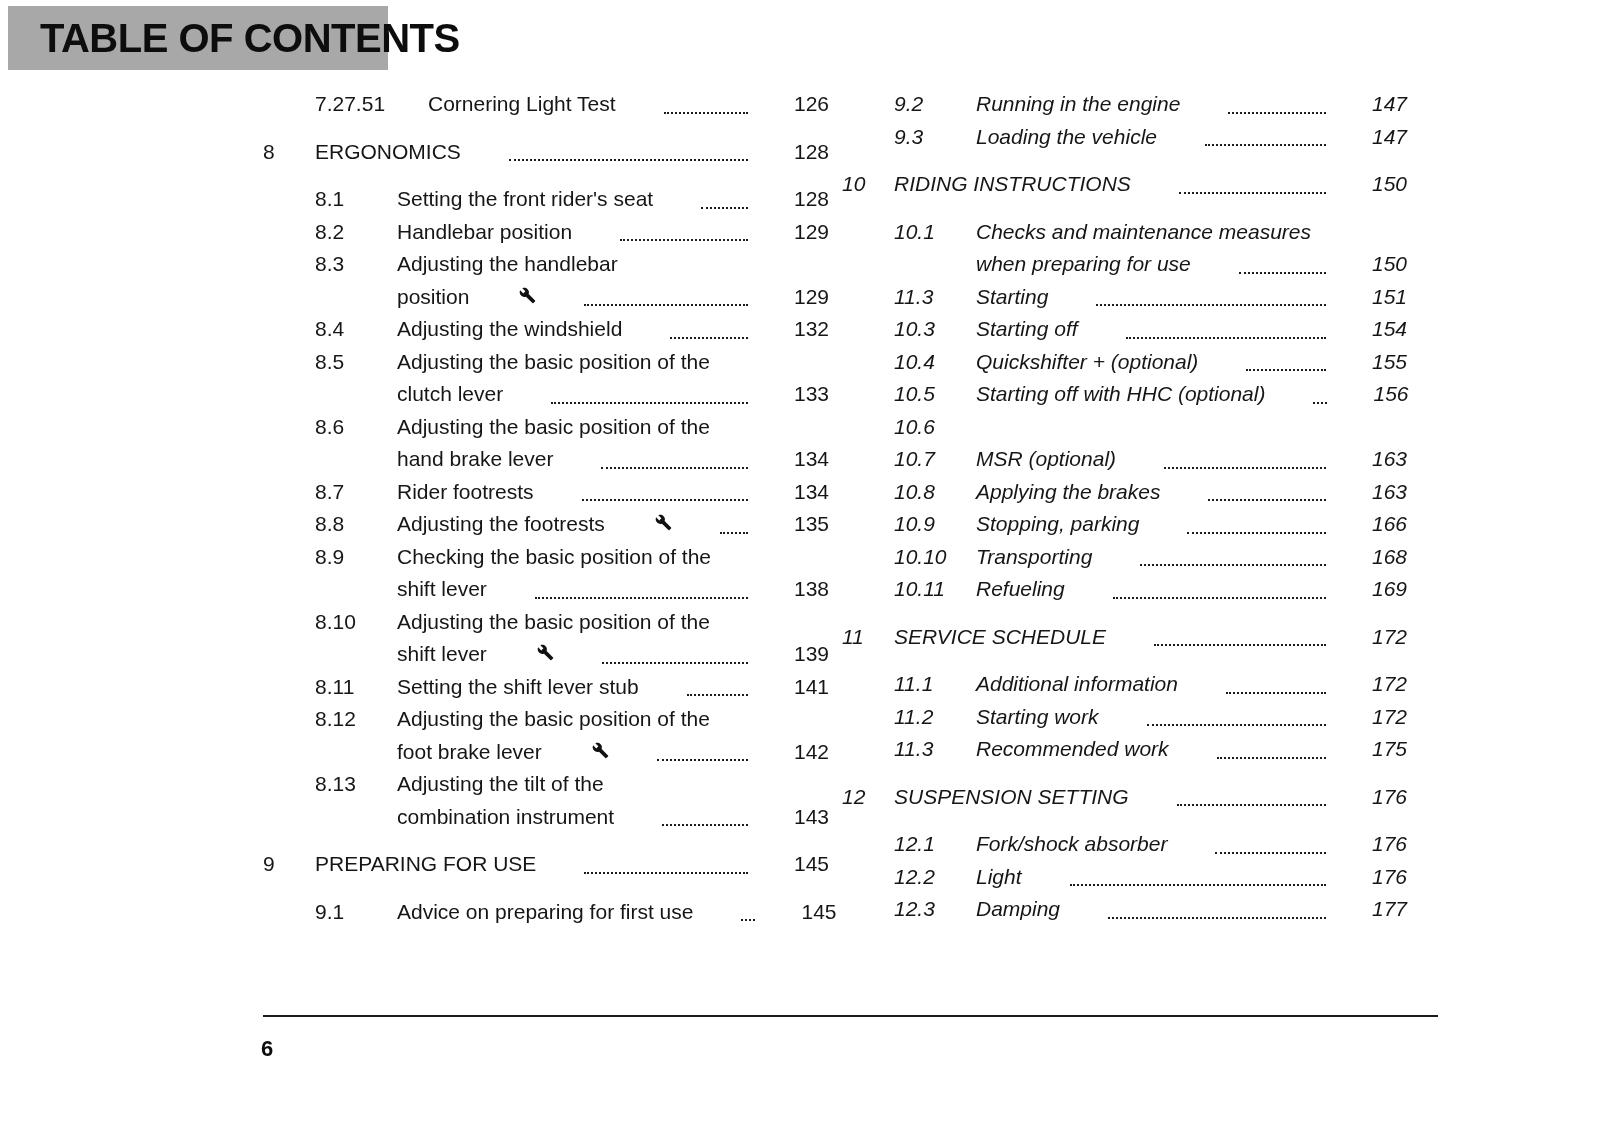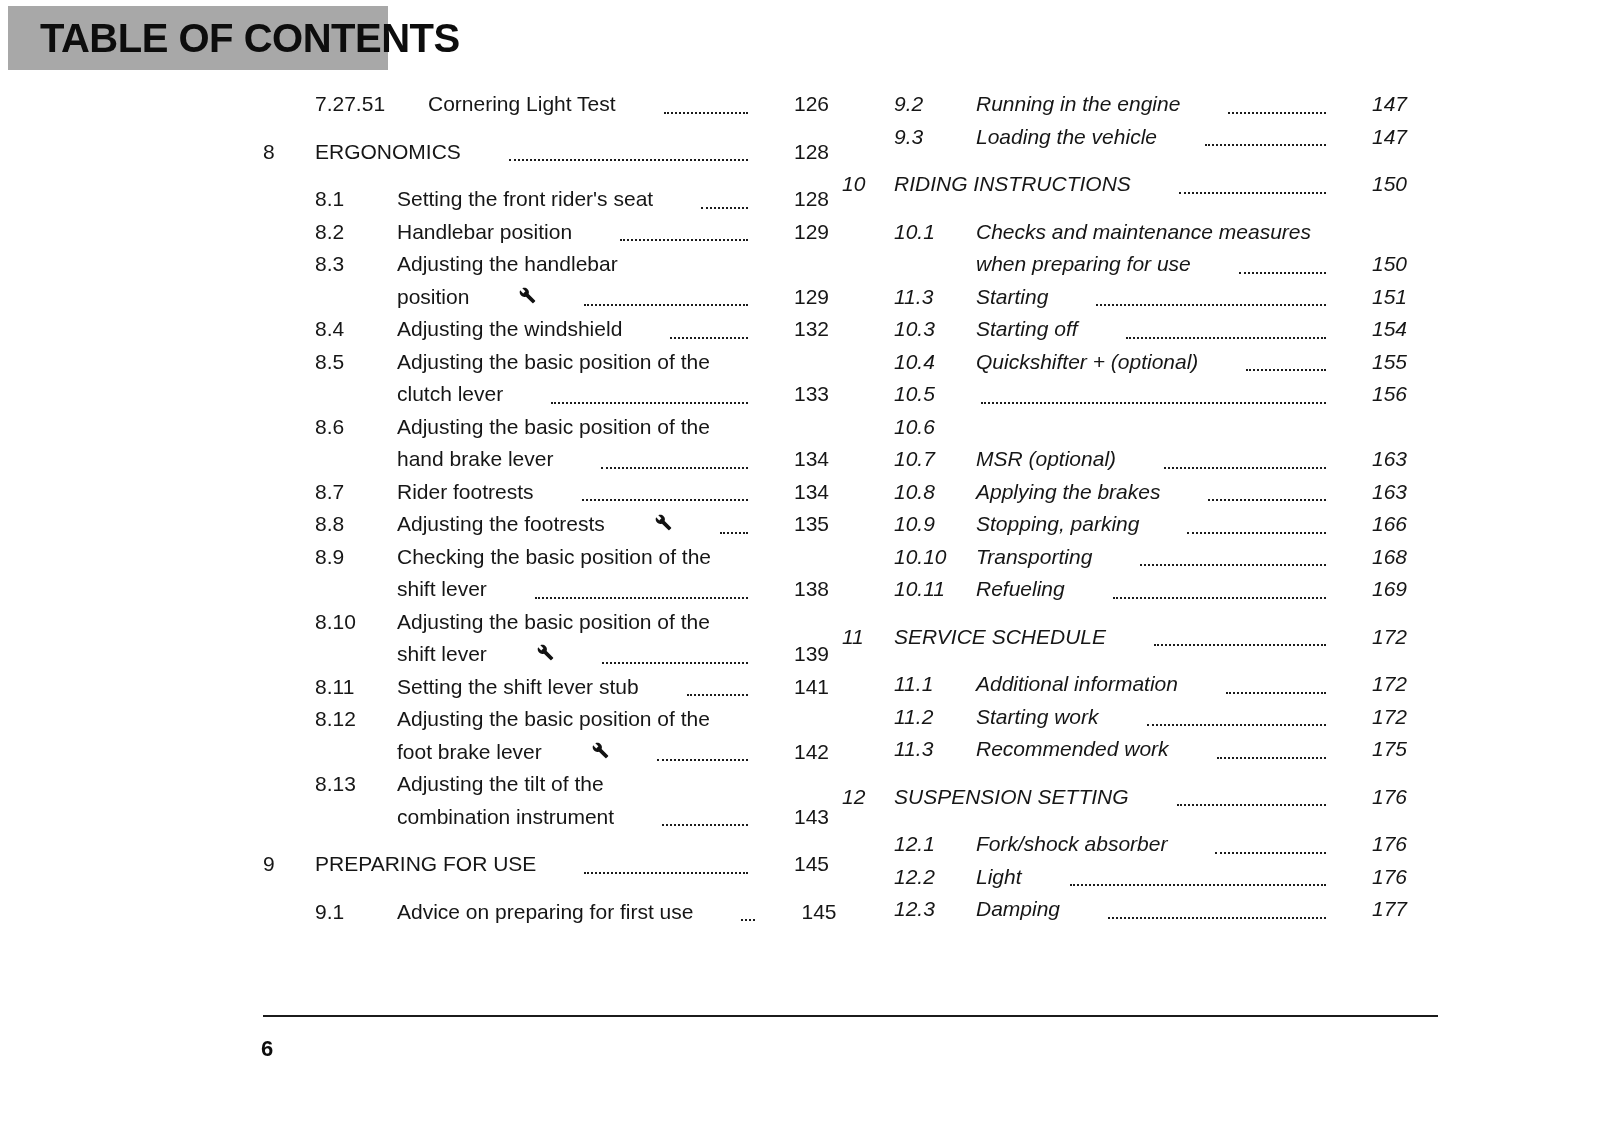--- a/index.html
+++ b/index.html
@@ -362,20 +362,21 @@
           <span class="txt">Quickshifter + (optional)</span>
           <span class="dots"></span>
           <span class="page">155</span>
         </span>
       </span>
     </div>
     <div class="entry sub">
       <span class="num">10.5</span>
       <span class="ebody">
         <span class="tline last">
+          <span class="txt">Starting off with HHC (optional)</span>
           <span class="dots"></span>
           <span class="page">156</span>
         </span>
       </span>
     </div>
     <div class="entry sub">
       <span class="num">10.6</span>
     </div>
     <div class="entry sub">
       <span class="num">10.7</span>

